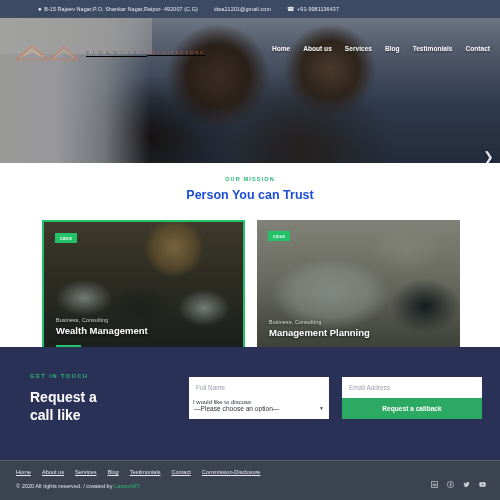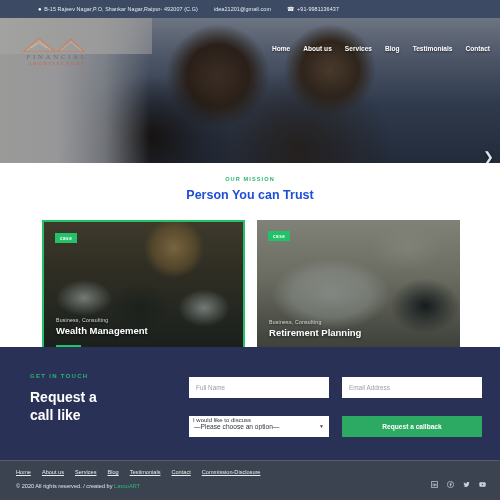--- a/index.html
+++ b/index.html
@@ -46,21 +46,21 @@
   .hero-left-fade {
     position: absolute; left: 0; top: 0; bottom: 0; width: 150px;
     background: linear-gradient(90deg, #9a9a98 0%, #97979a 38%, rgba(140,142,146,.75) 70%, rgba(110,115,125,0) 100%);
   }
   .hero-logoplate {
     position: absolute; left: 0; top: 0; width: 152px; height: 36px;
     background: linear-gradient(90deg, #a2a2a0 0%, #9b9b9b 60%, rgba(155,155,155,.55) 100%);
   }
   .logo-wrap {
     position: absolute; left: 14px; top: 19px; width: 86px; height: 30px;
-    display: flex; flex-direction: column; align-items: center; justify-content: flex-start;
+    display: flex; flex-direction: row; align-items: center; justify-content: flex-start; text-decoration: underline;
   }
   .logo-mark { width: 72px; height: 15px; position: relative; }
   .logo-mark svg { display: block; }
   .logo-t1 {
     font-size: 7px; letter-spacing: 2.6px; color: #6b6f74;
     font-family: "Liberation Serif", serif; margin-top: 1px;
   }
   .logo-t2 {
     font-size: 4.6px; letter-spacing: 1.9px; color: #c4623a;
     font-family: "Liberation Serif", serif;
@@ -157,21 +157,21 @@
   }
   .cta-left { width: 145px; padding-top: 4px; }
   .cta-kicker {
     color: #2bb673; font-size: 6px; font-weight: bold; letter-spacing: 1.3px;
     text-transform: uppercase;
   }
   .cta-heading {
     margin-top: 9px; color: #ffffff; font-size: 14px; font-weight: bold; line-height: 1.32;
   }
   .cta-right { flex: 1; padding-top: 8px; }
-  .form-row { display: flex; gap: 13px; margin-bottom: 18px; }
+  .form-row { display: flex; gap: 13px; margin-bottom: 0; }
   .field {
     flex: 1; height: 21px; background: #ffffff; border: 0;
     padding: 0 7px; font-size: 6.4px; color: #333a44;
     font-family: "Liberation Sans", sans-serif;
   }
   .field::placeholder { color: #9aa0a8; }
   .select-wrap { position: relative; flex: 1; height: 21px; }
   .select-lbl {
     position: absolute; left: 4px; top: 1px; z-index: 2;
     color: #2f3540; font-size: 6px; white-space: nowrap; pointer-events: none;
@@ -279,21 +279,21 @@
       </div>
       <div class="card-rule"></div>
     </div>
 
     <div class="card card-2">
       <div class="card-img"></div>
       <div class="card-veil"></div>
       <div class="card-badge">case</div>
       <div class="card-txt">
         <div class="card-sub">Business, Consulting</div>
-        <div class="card-title">Retirement Planning</div>
+        <div class="card-title">Management Planning</div>
       </div>
       <div class="card-rule"></div>
     </div>
   </div>
 
   <div class="cta">
     <div class="cta-left">
       <div class="cta-kicker">GET IN TOUCH</div>
       <div class="cta-heading">
         <div>Request a</div>

